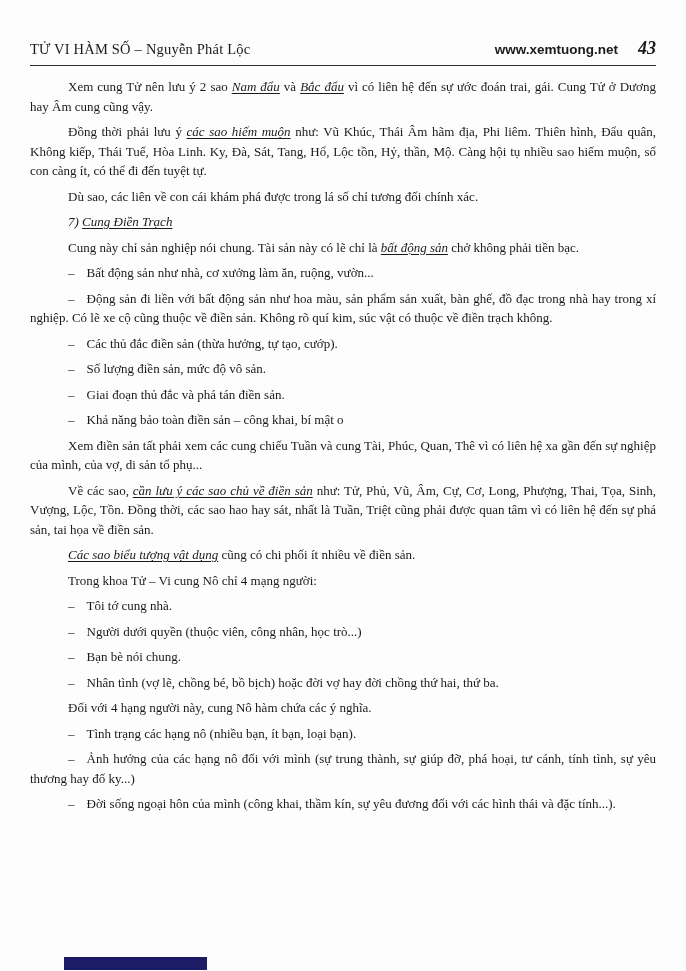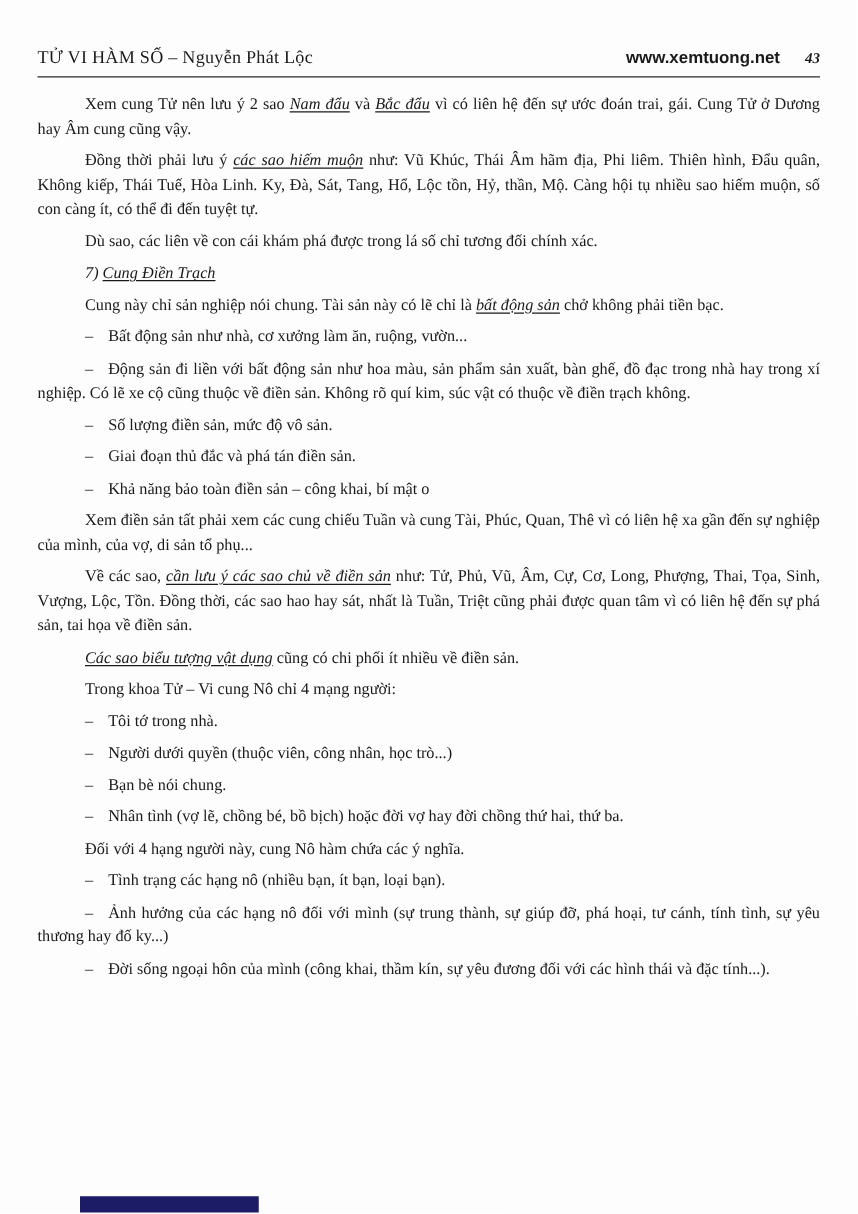--- a/index.html
+++ b/index.html
@@ -31,21 +31,21 @@
   }
   .website {
     font-family: "Liberation Sans", sans-serif;
     font-weight: bold;
     font-size: 13.5px;
     white-space: nowrap;
   }
   .page-number {
     font-weight: bold;
     font-style: italic;
-    font-size: 12px;
+    font-size: 18px;
   }
   .header-rule {
     border-top: 1.7px solid #2b2b2b;
     margin-top: 6px;
   }
   .body-text { margin-top: 11px; }
   .para {
     margin: 6px 0;
     text-align: justify;
     text-indent: 38px;
@@ -86,28 +86,29 @@
   </div>
 
   <div class="body-text" id="content">
       <p class="para"><span class="seg plain">Xem cung Tử nên lưu ý 2 sao </span><span class="seg iu">Nam đẩu</span><span class="seg plain"> và </span><span class="seg iu">Bắc đẩu</span><span class="seg plain"> vì có liên hệ đến sự ước đoán trai, gái. Cung Tử ở Dương hay Âm cung cũng vậy.</span></p>
       <p class="para"><span class="seg plain">Đồng thời phải lưu ý </span><span class="seg iu">các sao hiếm muộn</span><span class="seg plain"> như: Vũ Khúc, Thái Âm hãm địa, Phi liêm. Thiên hình, Đẩu quân, Không kiếp, Thái Tuế, Hòa Linh. Ky, Đà, Sát, Tang, Hổ, Lộc tồn, Hỷ, thần, Mộ. Càng hội tụ nhiều sao hiếm muộn, số con càng ít, có thể đi đến tuyệt tự.</span></p>
       <p class="para"><span class="seg plain">Dù sao, các liên về con cái khám phá được trong lá số chỉ tương đối chính xác.</span></p>
       <p class="para"><span class="seg it">7) </span><span class="seg iu">Cung Điền Trạch</span></p>
       <p class="para"><span class="seg plain">Cung này chỉ sản nghiệp nói chung. Tài sản này có lẽ chỉ là </span><span class="seg iu">bất động sản</span><span class="seg plain"> chở không phải tiền bạc.</span></p>
       <p class="para"><span class="seg dash">–</span><span class="seg plain">Bất động sản như nhà, cơ xưởng làm ăn, ruộng, vườn...</span></p>
       <p class="para"><span class="seg dash">–</span><span class="seg plain">Động sản đi liền với bất động sản như hoa màu, sản phẩm sản xuất, bàn ghế, đồ đạc trong nhà hay trong xí nghiệp. Có lẽ xe cộ cũng thuộc về điền sản. Không rõ quí kim, súc vật có thuộc về điền trạch không.</span></p>
+      <p class="para"><span class="seg dash">–</span><span class="seg plain">Các thủ đắc điền sản (thừa hưởng, tự tạo, cướp).</span></p>
       <p class="para"><span class="seg dash">–</span><span class="seg plain">Số lượng điền sản, mức độ vô sản.</span></p>
       <p class="para"><span class="seg dash">–</span><span class="seg plain">Giai đoạn thủ đắc và phá tán điền sản.</span></p>
       <p class="para"><span class="seg dash">–</span><span class="seg plain">Khả năng bảo toàn điền sản – công khai, bí mật o</span></p>
       <p class="para"><span class="seg plain">Xem điền sản tất phải xem các cung chiếu Tuần và cung Tài, Phúc, Quan, Thê vì có liên hệ xa gần đến sự nghiệp của mình, của vợ, di sản tổ phụ...</span></p>
       <p class="para"><span class="seg plain">Về các sao, </span><span class="seg iu">cần lưu ý các sao chủ về điền sản</span><span class="seg plain"> như: Tử, Phủ, Vũ, Âm, Cự, Cơ, Long, Phượng, Thai, Tọa, Sinh, Vượng, Lộc, Tồn. Đồng thời, các sao hao hay sát, nhất là Tuần, Triệt cũng phải được quan tâm vì có liên hệ đến sự phá sản, tai họa về điền sản.</span></p>
       <p class="para"><span class="seg iu">Các sao biểu tượng vật dụng</span><span class="seg plain"> cũng có chi phối ít nhiều về điền sản.</span></p>
       <p class="para"><span class="seg plain">Trong khoa Tử – Vi cung Nô chỉ 4 mạng người:</span></p>
-      <p class="para"><span class="seg dash">–</span><span class="seg plain">Tôi tớ trong nhà.</span></p>
+      <p class="para"><span class="seg dash">–</span><span class="seg plain">Tôi tớ cung nhà.</span></p>
       <p class="para"><span class="seg dash">–</span><span class="seg plain">Người dưới quyền (thuộc viên, công nhân, học trò...)</span></p>
       <p class="para"><span class="seg dash">–</span><span class="seg plain">Bạn bè nói chung.</span></p>
       <p class="para"><span class="seg dash">–</span><span class="seg plain">Nhân tình (vợ lẽ, chồng bé, bồ bịch) hoặc đời vợ hay đời chồng thứ hai, thứ ba.</span></p>
       <p class="para"><span class="seg plain">Đối với 4 hạng người này, cung Nô hàm chứa các ý nghĩa.</span></p>
       <p class="para"><span class="seg dash">–</span><span class="seg plain">Tình trạng các hạng nô (nhiều bạn, ít bạn, loại bạn).</span></p>
       <p class="para"><span class="seg dash">–</span><span class="seg plain">Ảnh hưởng của các hạng nô đối với mình (sự trung thành, sự giúp đỡ, phá hoại, tư cánh, tính tình, sự yêu thương hay đố ky...)</span></p>
       <p class="para"><span class="seg dash">–</span><span class="seg plain">Đời sống ngoại hôn của mình (công khai, thầm kín, sự yêu đương đối với các hình thái và đặc tính...).</span></p>
     </div>
 
   <div class="bottom-bar"></div>

